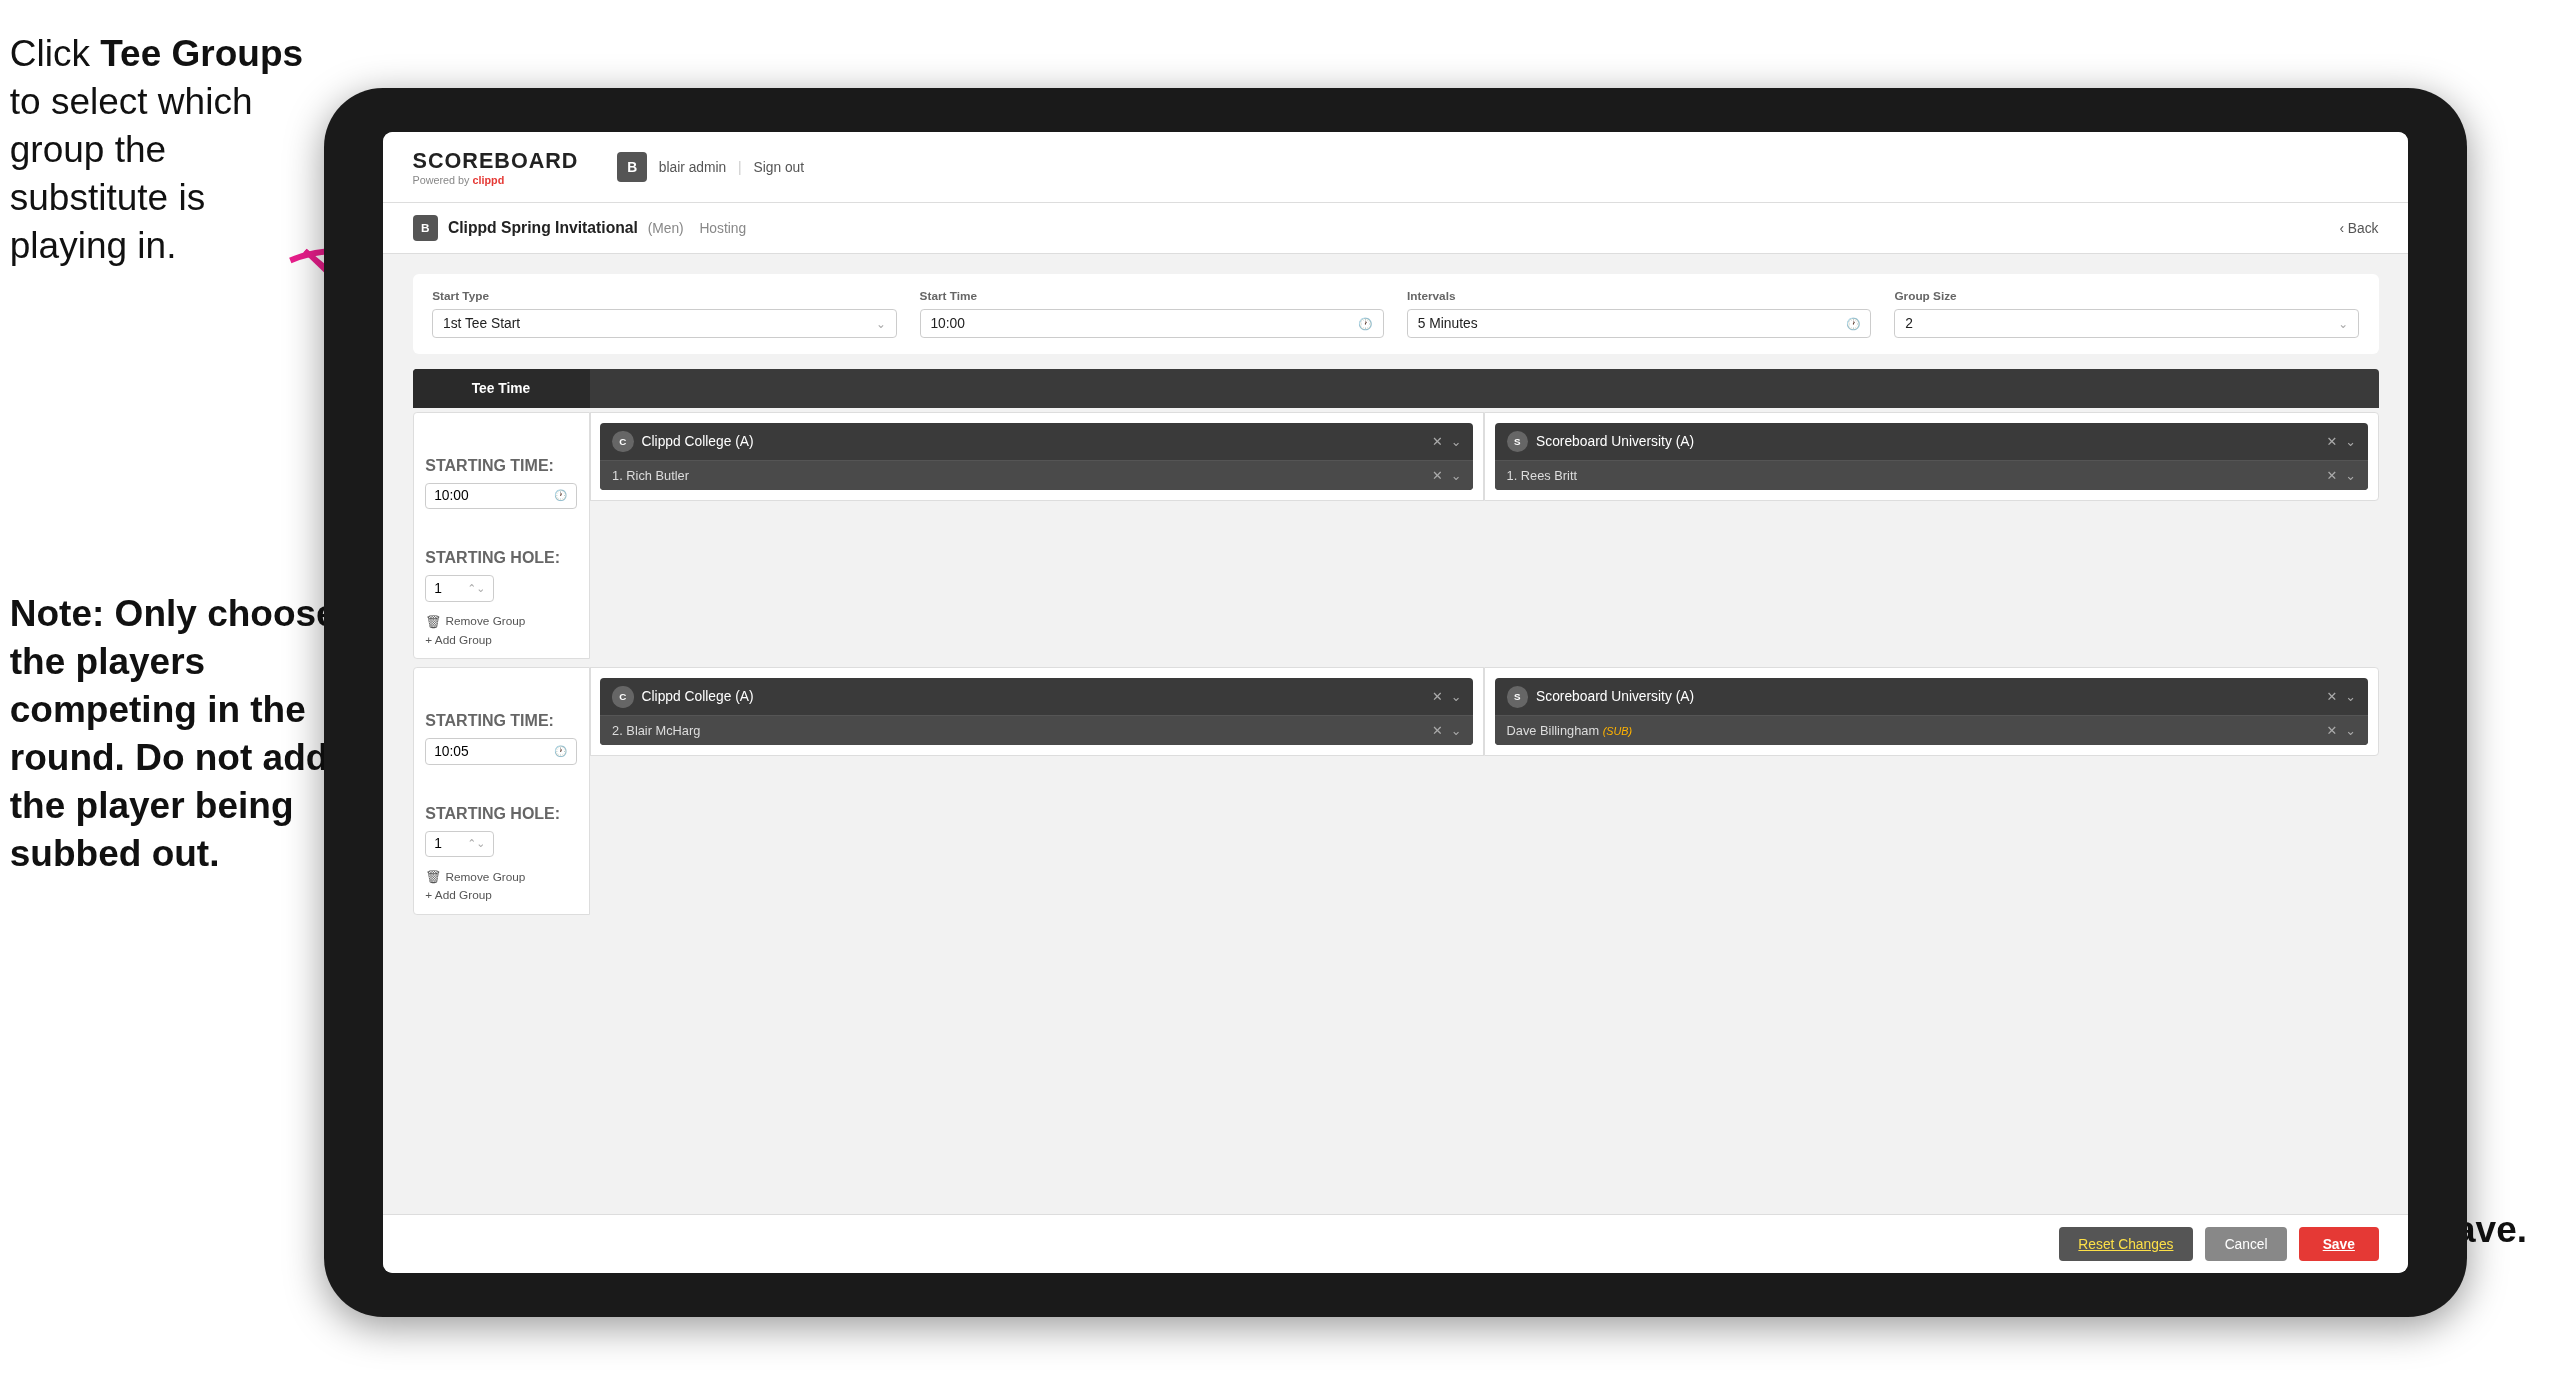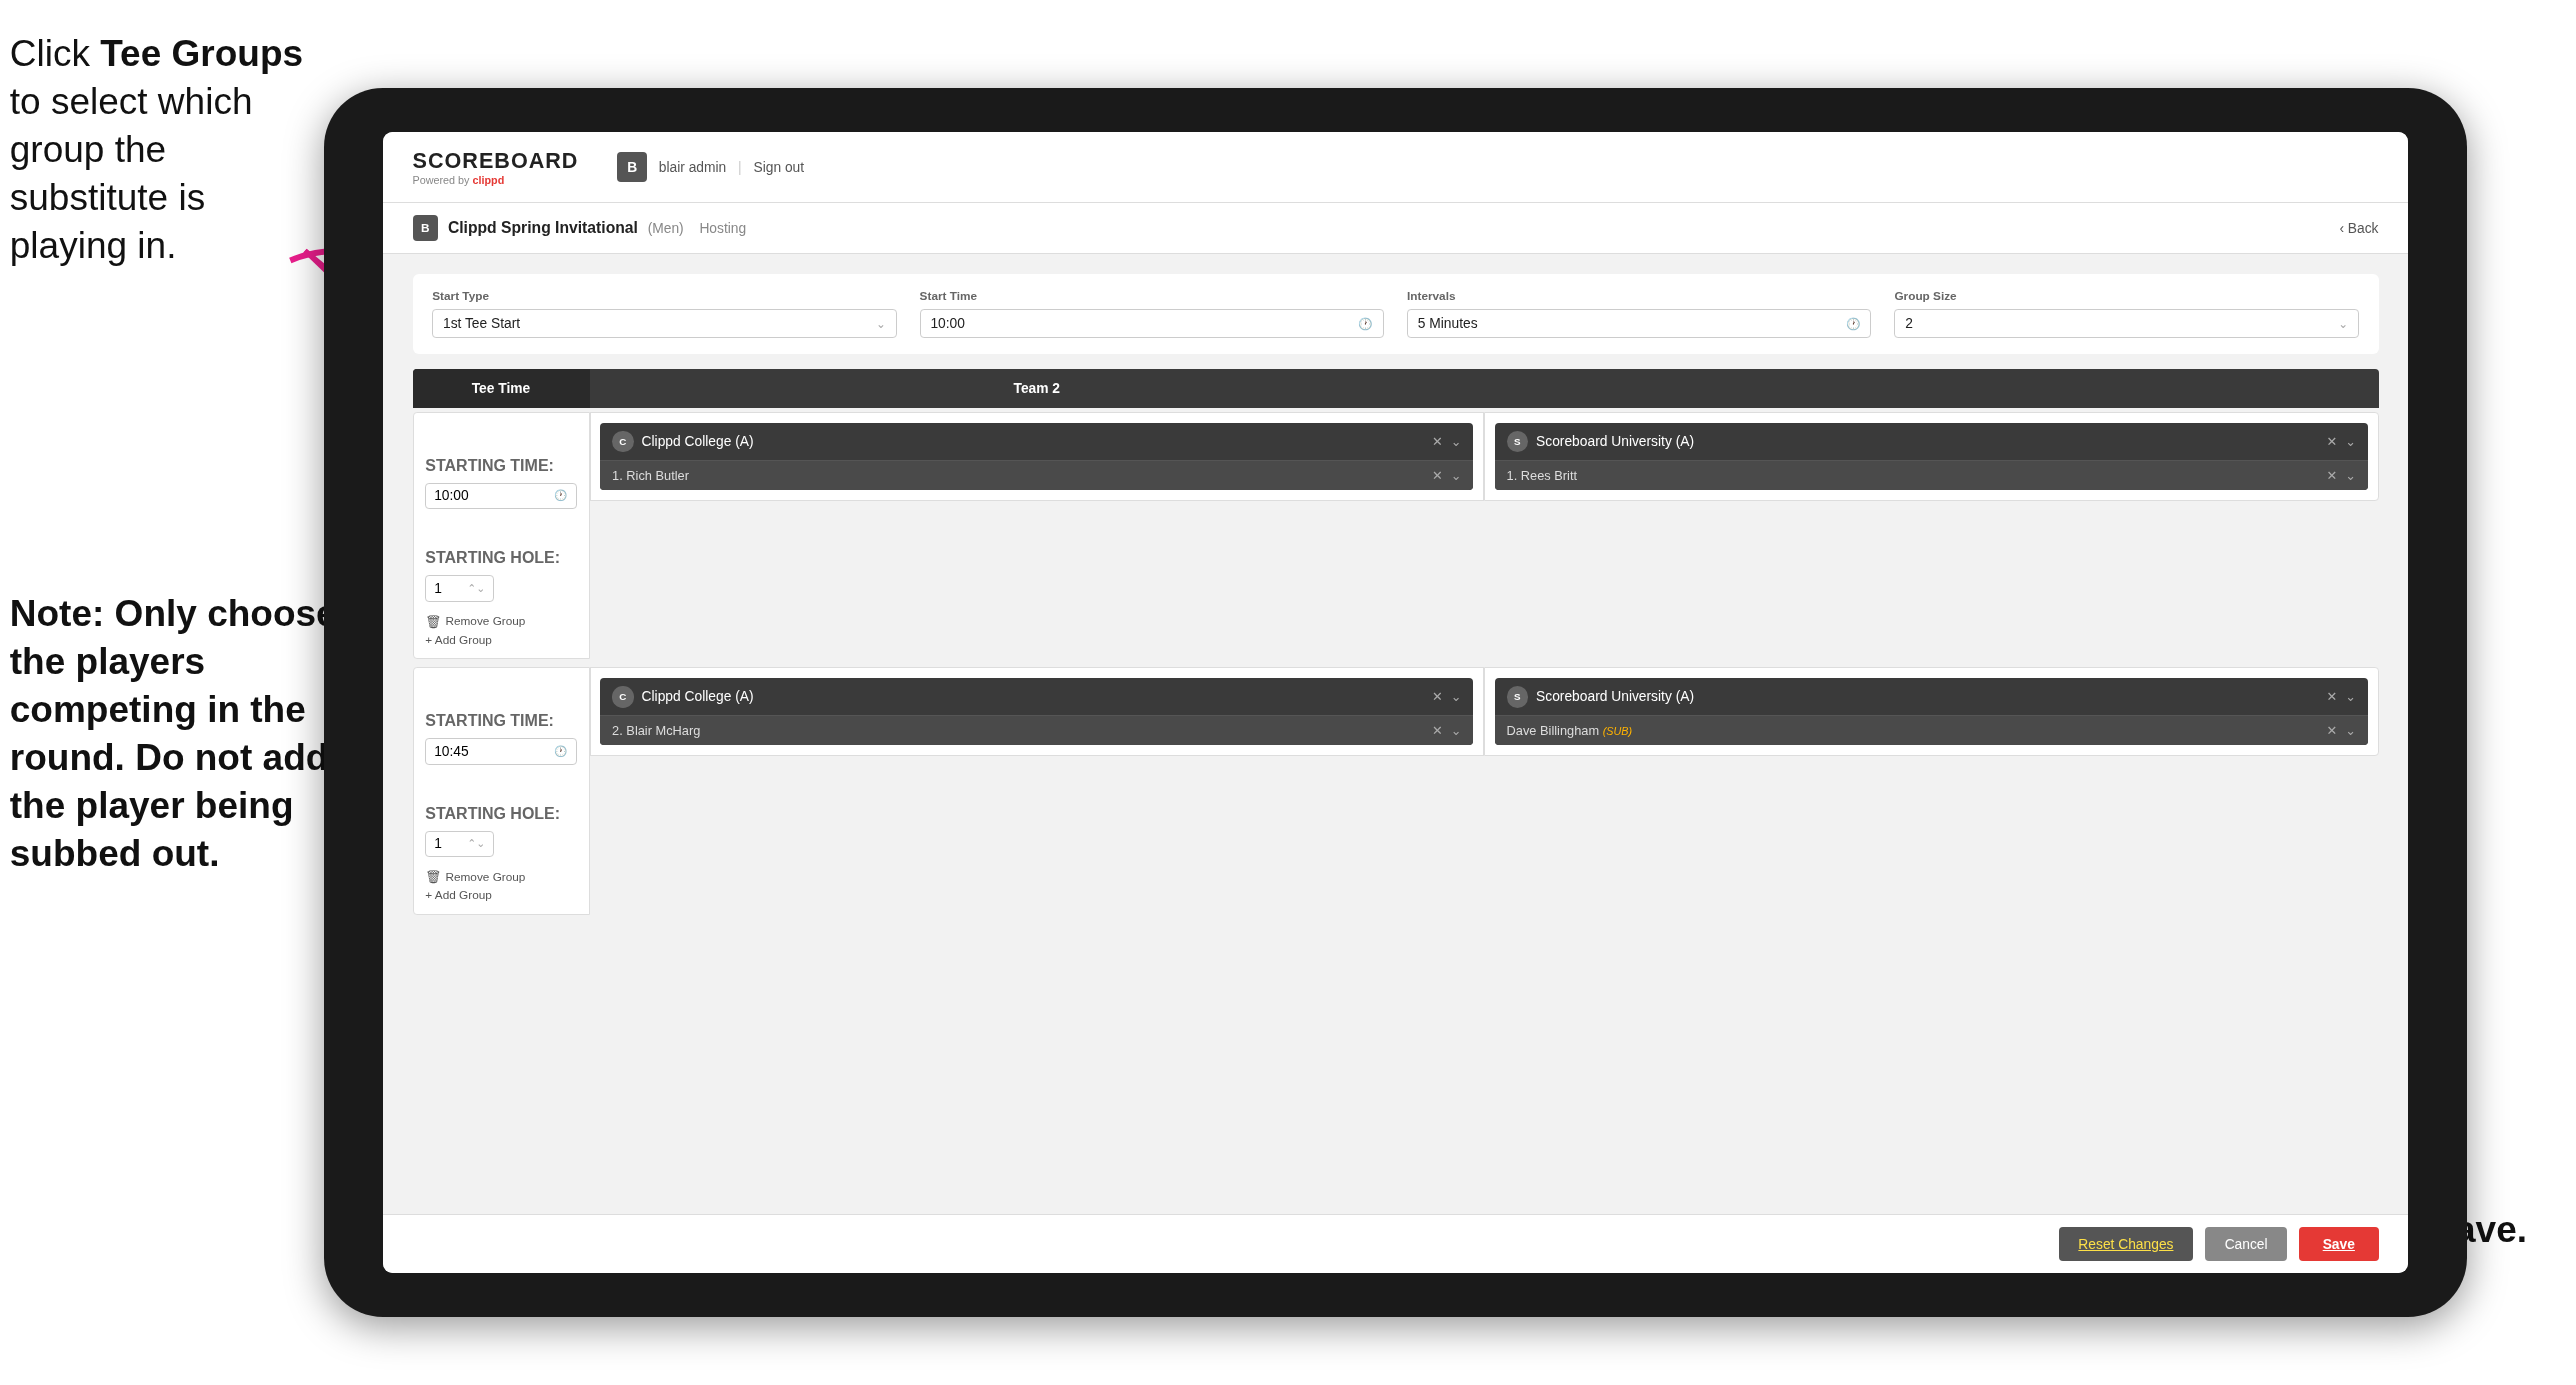--- a/index.html
+++ b/index.html
@@ -551,21 +551,20 @@
           <div class="setting-label">Group Size</div>
           <div class="setting-input">
             <span>2</span>
             <span class="setting-input-icon">⌄</span>
           </div>
         </div>
       </div>
 
       <div class="schedule-header">
         <div class="schedule-header-cell">Tee Time</div>
-        <div class="schedule-header-cell">Team 2</div>
       </div>
 
       <div class="group-row" style="margin-top:3.9px;">
         <div class="group-left">
           <div class="group-left-label">STARTING TIME:</div>
           <div class="group-time-input">
             <span>10:00</span>
             <span class="group-time-icon">🕐</span>
           </div>
           <div class="group-left-label">STARTING HOLE:</div>
@@ -626,21 +625,21 @@
               </div>
             </div>
           </div>
         </div>
       </div>
 
       <div class="group-row" style="margin-top:7.9px;">
         <div class="group-left">
           <div class="group-left-label">STARTING TIME:</div>
           <div class="group-time-input">
-            <span>10:45</span>
+            <span>10:05</span>
             <span class="group-time-icon">🕐</span>
           </div>
           <div class="group-left-label">STARTING HOLE:</div>
           <div class="hole-input">
             <span>1</span>
             <span style="margin-left:auto;color:#aaa;font-size:10.8px;">⌃⌄</span>
           </div>
           <div class="group-actions">
             <div class="group-action-btn">
               <span class="icon-char">🗑</span>

